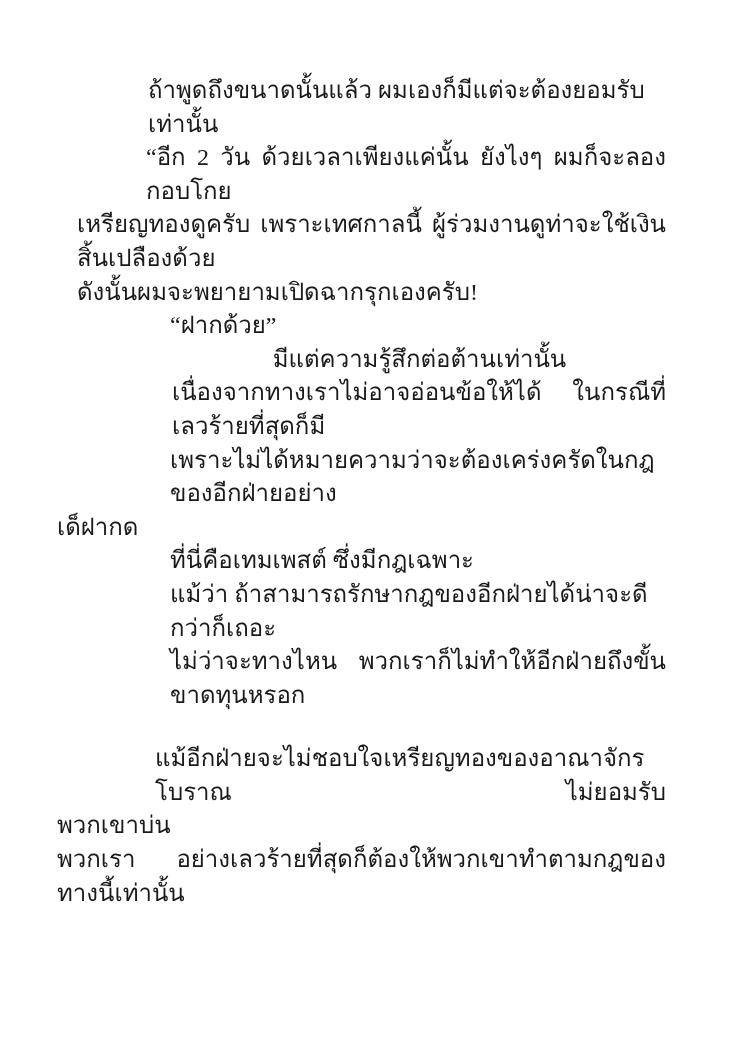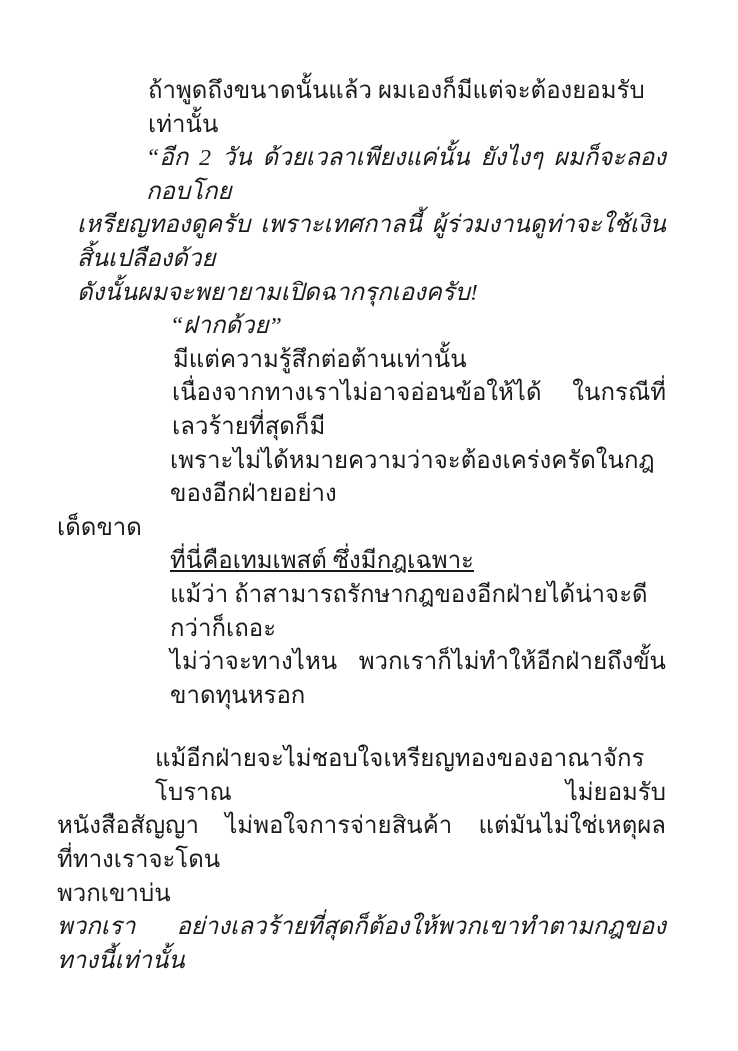--- a/index.html
+++ b/index.html
@@ -19,21 +19,21 @@
     width: 738px;
     height: 1051px;
     box-sizing: border-box;
     padding: 74px 72px 0 57px;
     color: #1a1a1a;
     font-family: "Liberation Serif", "DejaVu Serif", serif;
     font-size: 24px;
     line-height: 33.6px;
   }
   .para { margin: 0; }
-  .para.italic { font-style: italic; }
+  .para.italic { }
   .line {
     white-space: normal;
   }
   .line.just {
     text-align: justify;
     text-align-last: justify;
   }
 </style>
 </head>
 <body>
@@ -45,41 +45,40 @@
       </div>
       <div class="para italic" style="margin-left: 20px;">
         <div class="line just" style="padding-left: 69px;">“อีก 2 วัน ด้วยเวลาเพียงแค่นั้น ยังไงๆ ผมก็จะลองกอบโกย</div>
         <div class="line just">เหรียญทองดูครับ เพราะเทศกาลนี้ ผู้ร่วมงานดูท่าจะใช้เงินสิ้นเปลืองด้วย</div>
         <div class="line">ดังนั้นผมจะพยายามเปิดฉากรุกเองครับ!</div>
       </div>
       <div class="para italic">
         <div class="line" style="padding-left: 113px;">“ฝากด้วย”</div>
       </div>
       <div class="para">
-        <div class="line" style="padding-left: 116px;">มีแต่ความรู้สึกต่อต้านเท่านั้น</div>
+        <div class="line" style="padding-left: 116px; text-align: center;">มีแต่ความรู้สึกต่อต้านเท่านั้น</div>
       </div>
       <div class="para">
         <div class="line just" style="padding-left: 115px;">เนื่องจากทางเราไม่อาจอ่อนข้อให้ได้ ในกรณีที่เลวร้ายที่สุดก็มี</div>
       </div>
       <div class="para">
         <div class="line just" style="padding-left: 113px;">เพราะไม่ได้หมายความว่าจะต้องเคร่งครัดในกฎของอีกฝ่ายอย่าง</div>
-        <div class="line">เด็ดขาด</div>
+        <div class="line">เด็ฝากด</div>
       </div>
       <div class="para">
-        <div class="line" style="padding-left: 113px; text-decoration: underline;">ที่นี่คือเทมเพสต์ ซึ่งมีกฎเฉพาะ</div>
+        <div class="line" style="padding-left: 113px;">ที่นี่คือเทมเพสต์ ซึ่งมีกฎเฉพาะ</div>
       </div>
       <div class="para">
         <div class="line" style="padding-left: 113px;">แม้ว่า ถ้าสามารถรักษากฎของอีกฝ่ายได้น่าจะดีกว่าก็เถอะ</div>
       </div>
       <div class="para">
         <div class="line just" style="padding-left: 113px;">ไม่ว่าจะทางไหน พวกเราก็ไม่ทำให้อีกฝ่ายถึงขั้นขาดทุนหรอก</div>
       </div>
       <div class="para">
         <div class="line just" style="padding-left: 98px; margin-top: 30px;">แม้อีกฝ่ายจะไม่ชอบใจเหรียญทองของอาณาจักรโบราณ ไม่ยอมรับ</div>
-        <div class="line just">หนังสือสัญญา ไม่พอใจการจ่ายสินค้า แต่มันไม่ใช่เหตุผลที่ทางเราจะโดน</div>
         <div class="line">พวกเขาบ่น</div>
       </div>
       <div class="para italic">
         <div class="line just">พวกเรา อย่างเลวร้ายที่สุดก็ต้องให้พวกเขาทำตามกฎของทางนี้เท่านั้น</div>
       </div>
     </div>
 
 </div>
 
 </body></html>

